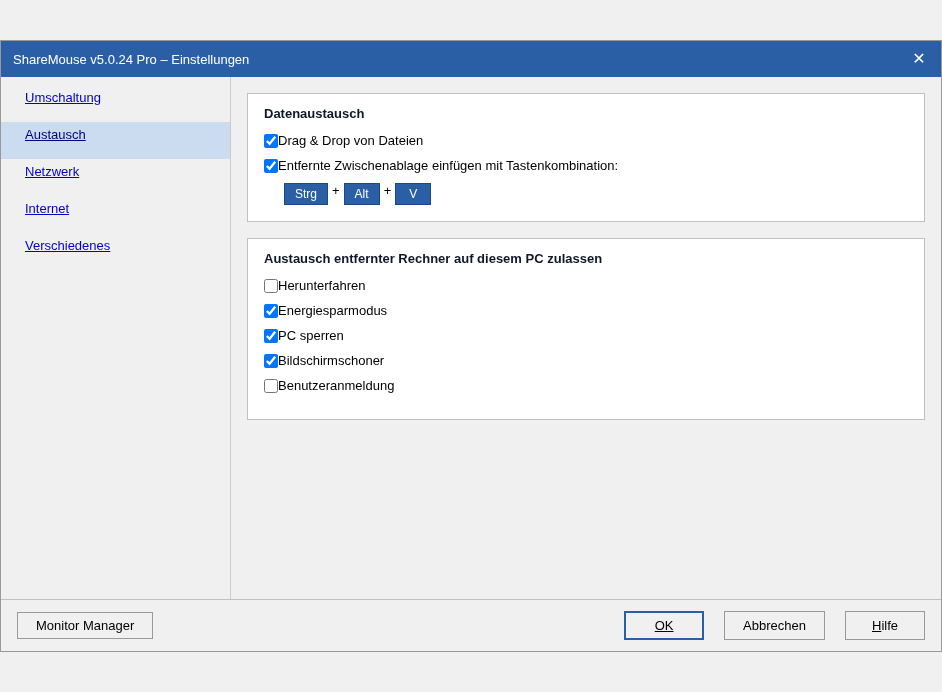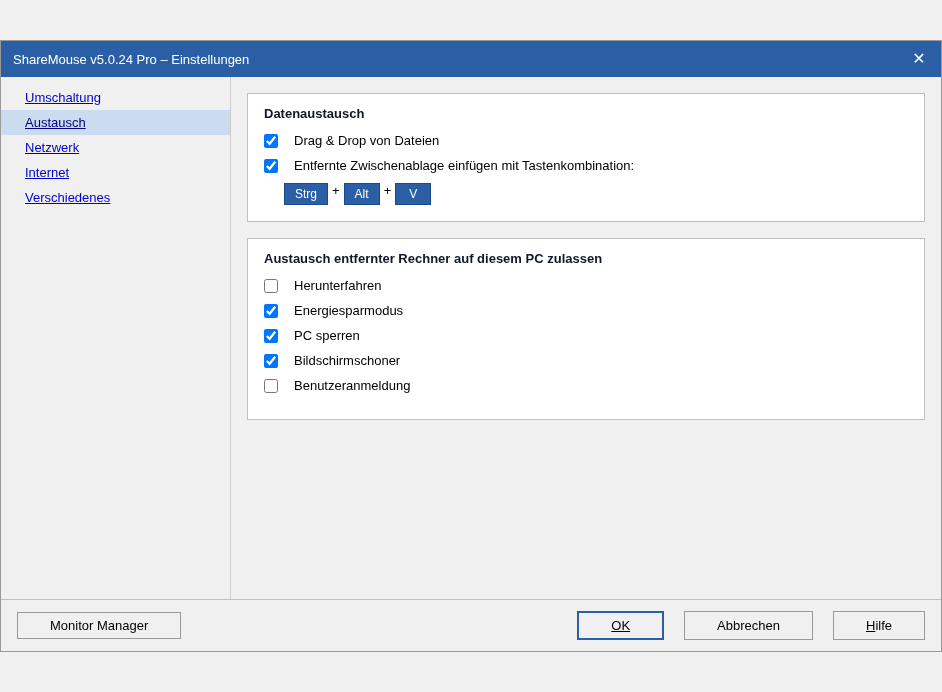--- a/index.html
+++ b/index.html
@@ -65,21 +65,21 @@
 
     .sidebar {
       width: 230px;
       background: #f0f0f0;
       border-right: 1px solid #ccc;
       padding: 8px 0;
       flex-shrink: 0;
     }
 
     .sidebar-item {
-      padding: 5px 16px 5px 24px;
+      padding: 5px 16px 17px 24px;
       cursor: pointer;
       color: #0000cc;
       text-decoration: underline;
       font-size: 13px;
     }
 
     .sidebar-item.active {
       background: #ccdcf0;
       color: #000080;
     }
@@ -102,21 +102,21 @@
       font-size: 13px;
       font-weight: bold;
       margin-bottom: 12px;
       color: #0f172a;
     }
 
     .checkbox-row {
       display: flex;
       align-items: center;
       margin-bottom: 10px;
-      gap: 16px;
+      gap: 0;
     }
 
     .checkbox-row input[type="checkbox"] {
       width: 14px;
       height: 14px;
       cursor: pointer;
       flex-shrink: 0;
     }
 
     .checkbox-row label {
@@ -161,21 +161,21 @@
     .footer-left {
       flex: 1;
     }
 
     .footer-right {
       display: flex;
       gap: 20px;
     }
 
     .btn {
-      padding: 5px 32px;
+      padding: 5px 18px;
       background: #f0f0f0;
       border: 1px solid #999;
       cursor: pointer;
       font-size: 13px;
       min-width: 80px;
       text-align: center;
     }
 
     .btn-ok {
       border: 2px solid #2b5fa5;

